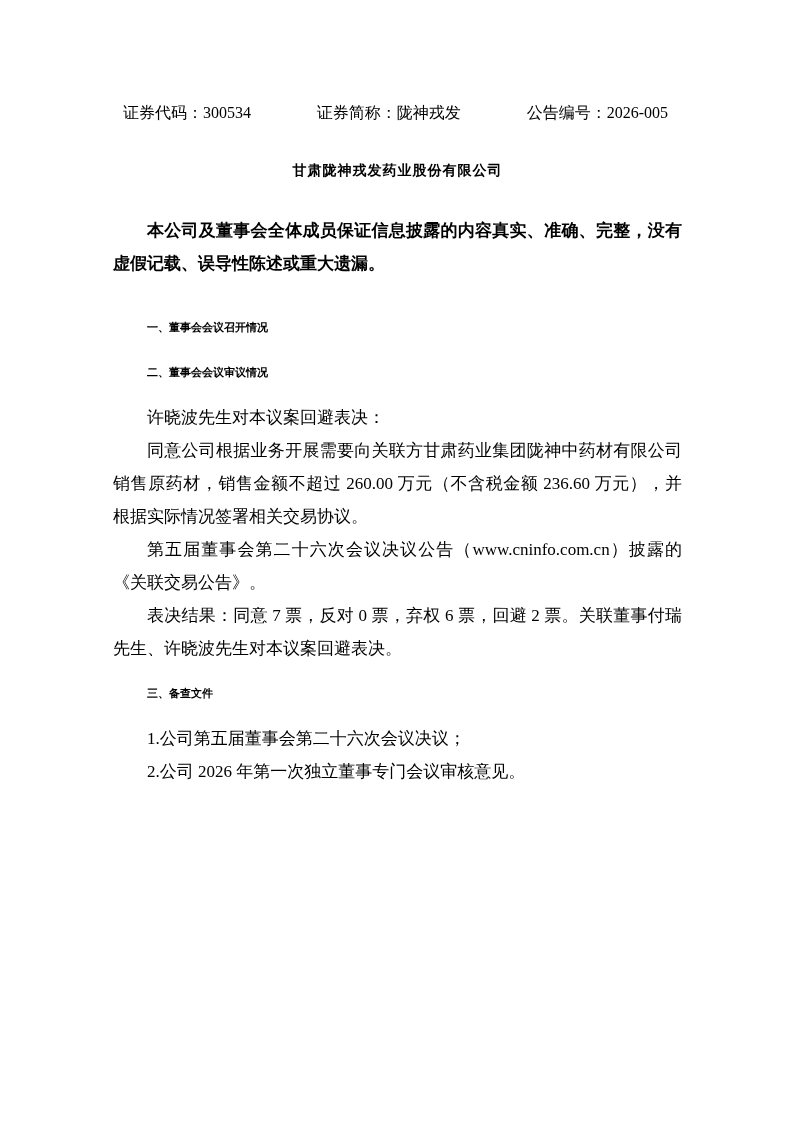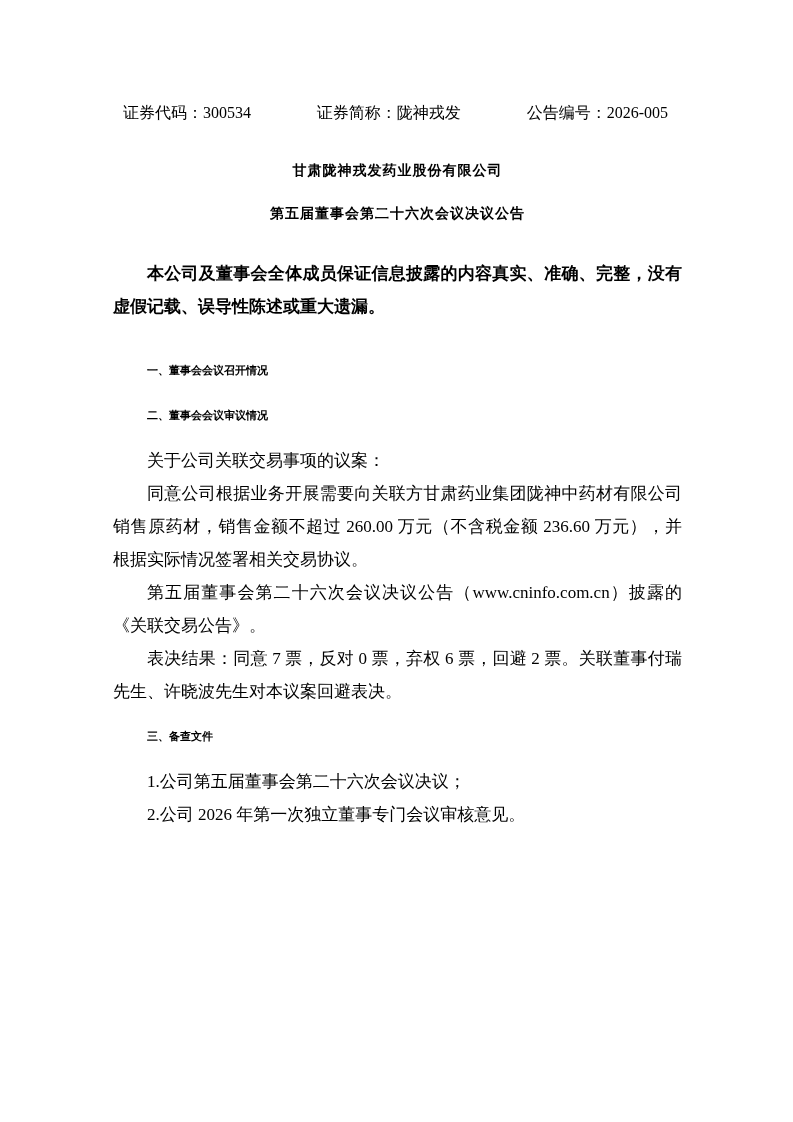--- a/index.html
+++ b/index.html
@@ -76,29 +76,28 @@
 <div class="page">
 
   <div class="doc-header">
     <span>证券代码：300534</span>
     <span>证券简称：陇神戎发</span>
     <span>公告编号：2026-005</span>
   </div>
 
   <div class="titles">
     <p class="title-line">甘肃陇神戎发药业股份有限公司</p>
-    <p class="title-line">第五届董事会第二十六次会议决议公告</p>
   </div>
 
   <p class="decl">本公司及董事会全体成员保证信息披露的内容真实、准确、完整，没有虚假记载、误导性陈述或重大遗漏。</p>
 
   <p class="sec-heading first">一、董事会会议召开情况</p>
 
   <p class="sec-heading">二、董事会会议审议情况</p>
-  <p class="para no-justify">关于公司关联交易事项的议案：</p>
+  <p class="para no-justify">许晓波先生对本议案回避表决：</p>
   <p class="para">同意公司根据业务开展需要向关联方甘肃药业集团陇神中药材有限公司销售原药材，销售金额不超过 260.00 万元（不含税金额 236.60 万元），并根据实际情况签署相关交易协议。</p>
   <p class="para">第五届董事会第二十六次会议决议公告（www.cninfo.com.cn）披露的《关联交易公告》。</p>
   <p class="para">表决结果：同意 7 票，反对 0 票，弃权 6 票，回避 2 票。关联董事付瑞先生、许晓波先生对本议案回避表决。</p>
 
   <p class="sec-heading">三、备查文件</p>
   <p class="para no-justify">1.公司第五届董事会第二十六次会议决议；</p>
   <p class="para no-justify">2.公司 2026 年第一次独立董事专门会议审核意见。</p>
 
 </div>
 

